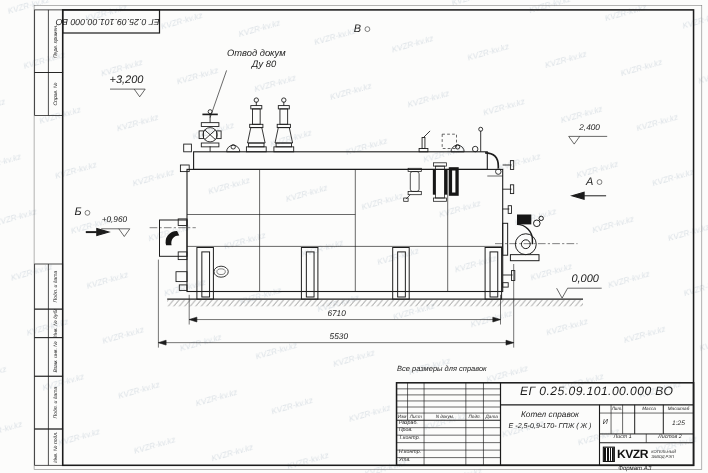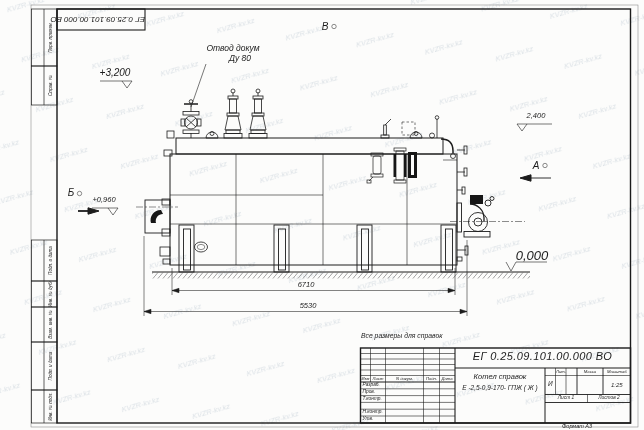--- a/index.html
+++ b/index.html
@@ -272,21 +272,21 @@
 <div class="vlabel" style="left:44px;top:307px;width:26px;">Инв. № дубл.</div>
 <div class="vlabel" style="left:44px;top:342px;width:35px;">Взам. инв. №</div>
 <div class="vlabel" style="left:44px;top:390px;width:48px;">Подп. и дата</div>
 <div class="vlabel" style="left:44px;top:423px;width:33px;">Инв. № подл.</div>
 
 <span class="t c" style="left:233px;top:43.5px;font-size:8.5px;">Отвод докум</span>
 <span class="t c" style="left:240px;top:54px;font-size:8.5px;text-align:center;">Ду 80</span>
 <span class="t c" style="left:115px;top:68px;font-size:10px;">+3,200</span>
 <span class="t c" style="left:536px;top:112px;font-size:7.5px;">2,400</span>
 <span class="t c" style="left:104px;top:196px;font-size:7.5px;">+0,960</span>
-<span class="t c" style="left:532px;top:249px;font-size:13px;text-align:right;">0,000</span>
+<span class="t c" style="left:532px;top:249px;font-size:10px;text-align:right;">0,000</span>
 <span class="t c" style="left:71px;top:188px;font-size:10px;">Б</span>
 <span class="t c" style="left:325px;top:22px;font-size:10px;">В</span>
 <span class="t c" style="left:536px;top:161px;font-size:10px;">А</span>
 <span class="t c" style="left:306px;top:281px;font-size:7.5px;">6710</span>
 <span class="t c" style="left:308px;top:302px;font-size:7.5px;">5530</span>
 <span class="t" style="left:361px;top:333px;font-size:6.8px;">Все размеры для справок</span>
 
 <span class="tb c" style="left:542.5px;top:351px;font-size:11px;letter-spacing:0.4px;">ЕГ 0.25.09.101.00.000  ВО</span>
 <span class="tb c" style="left:500px;top:373px;font-size:7.5px;">Котел справок</span>
 <span class="tb c" style="left:500px;top:384.5px;font-size:6.5px;">Е -2,5-0,9-170- ГПЖ ( Ж )</span>
@@ -301,16 +301,24 @@
 <span class="tb" style="left:362.5px;top:410.4px;font-size:4.8px;">Н.контр.</span>
 <span class="tb" style="left:362.5px;top:417.2px;font-size:4.8px;">Утв.</span>
 <span class="tb c" style="left:561px;top:369.7px;font-size:4.2px;">Лит.</span>
 <span class="tb c" style="left:590px;top:369.7px;font-size:4.2px;">Масса</span>
 <span class="tb c" style="left:616.8px;top:369.7px;font-size:4.2px;">Масштаб</span>
 <span class="tb c" style="left:550.3px;top:381px;font-size:6.5px;">И</span>
 <span class="tb c" style="left:616.8px;top:381.5px;font-size:6px;">1:25</span>
 <span class="tb c" style="left:566px;top:396.3px;font-size:4.8px;">Лист 1</span>
 <span class="tb c" style="left:609px;top:396.3px;font-size:4.8px;">Листов 2</span>
 
+<div class="logo">
+  <div class="logo-bars"></div>
+  <span class="logo-word">KVZR</span>
+  <span class="logo-co">
+    <span style="display:block;">КОТЕЛЬНЫЙ</span>
+    <span style="display:block;">ЗАВОД РЭП</span>
+  </span>
+</div>
 
 <span class="tb c" style="left:577px;top:424px;font-size:5.5px;">Формат А3</span>
 
 </div>
 
 </body></html>

